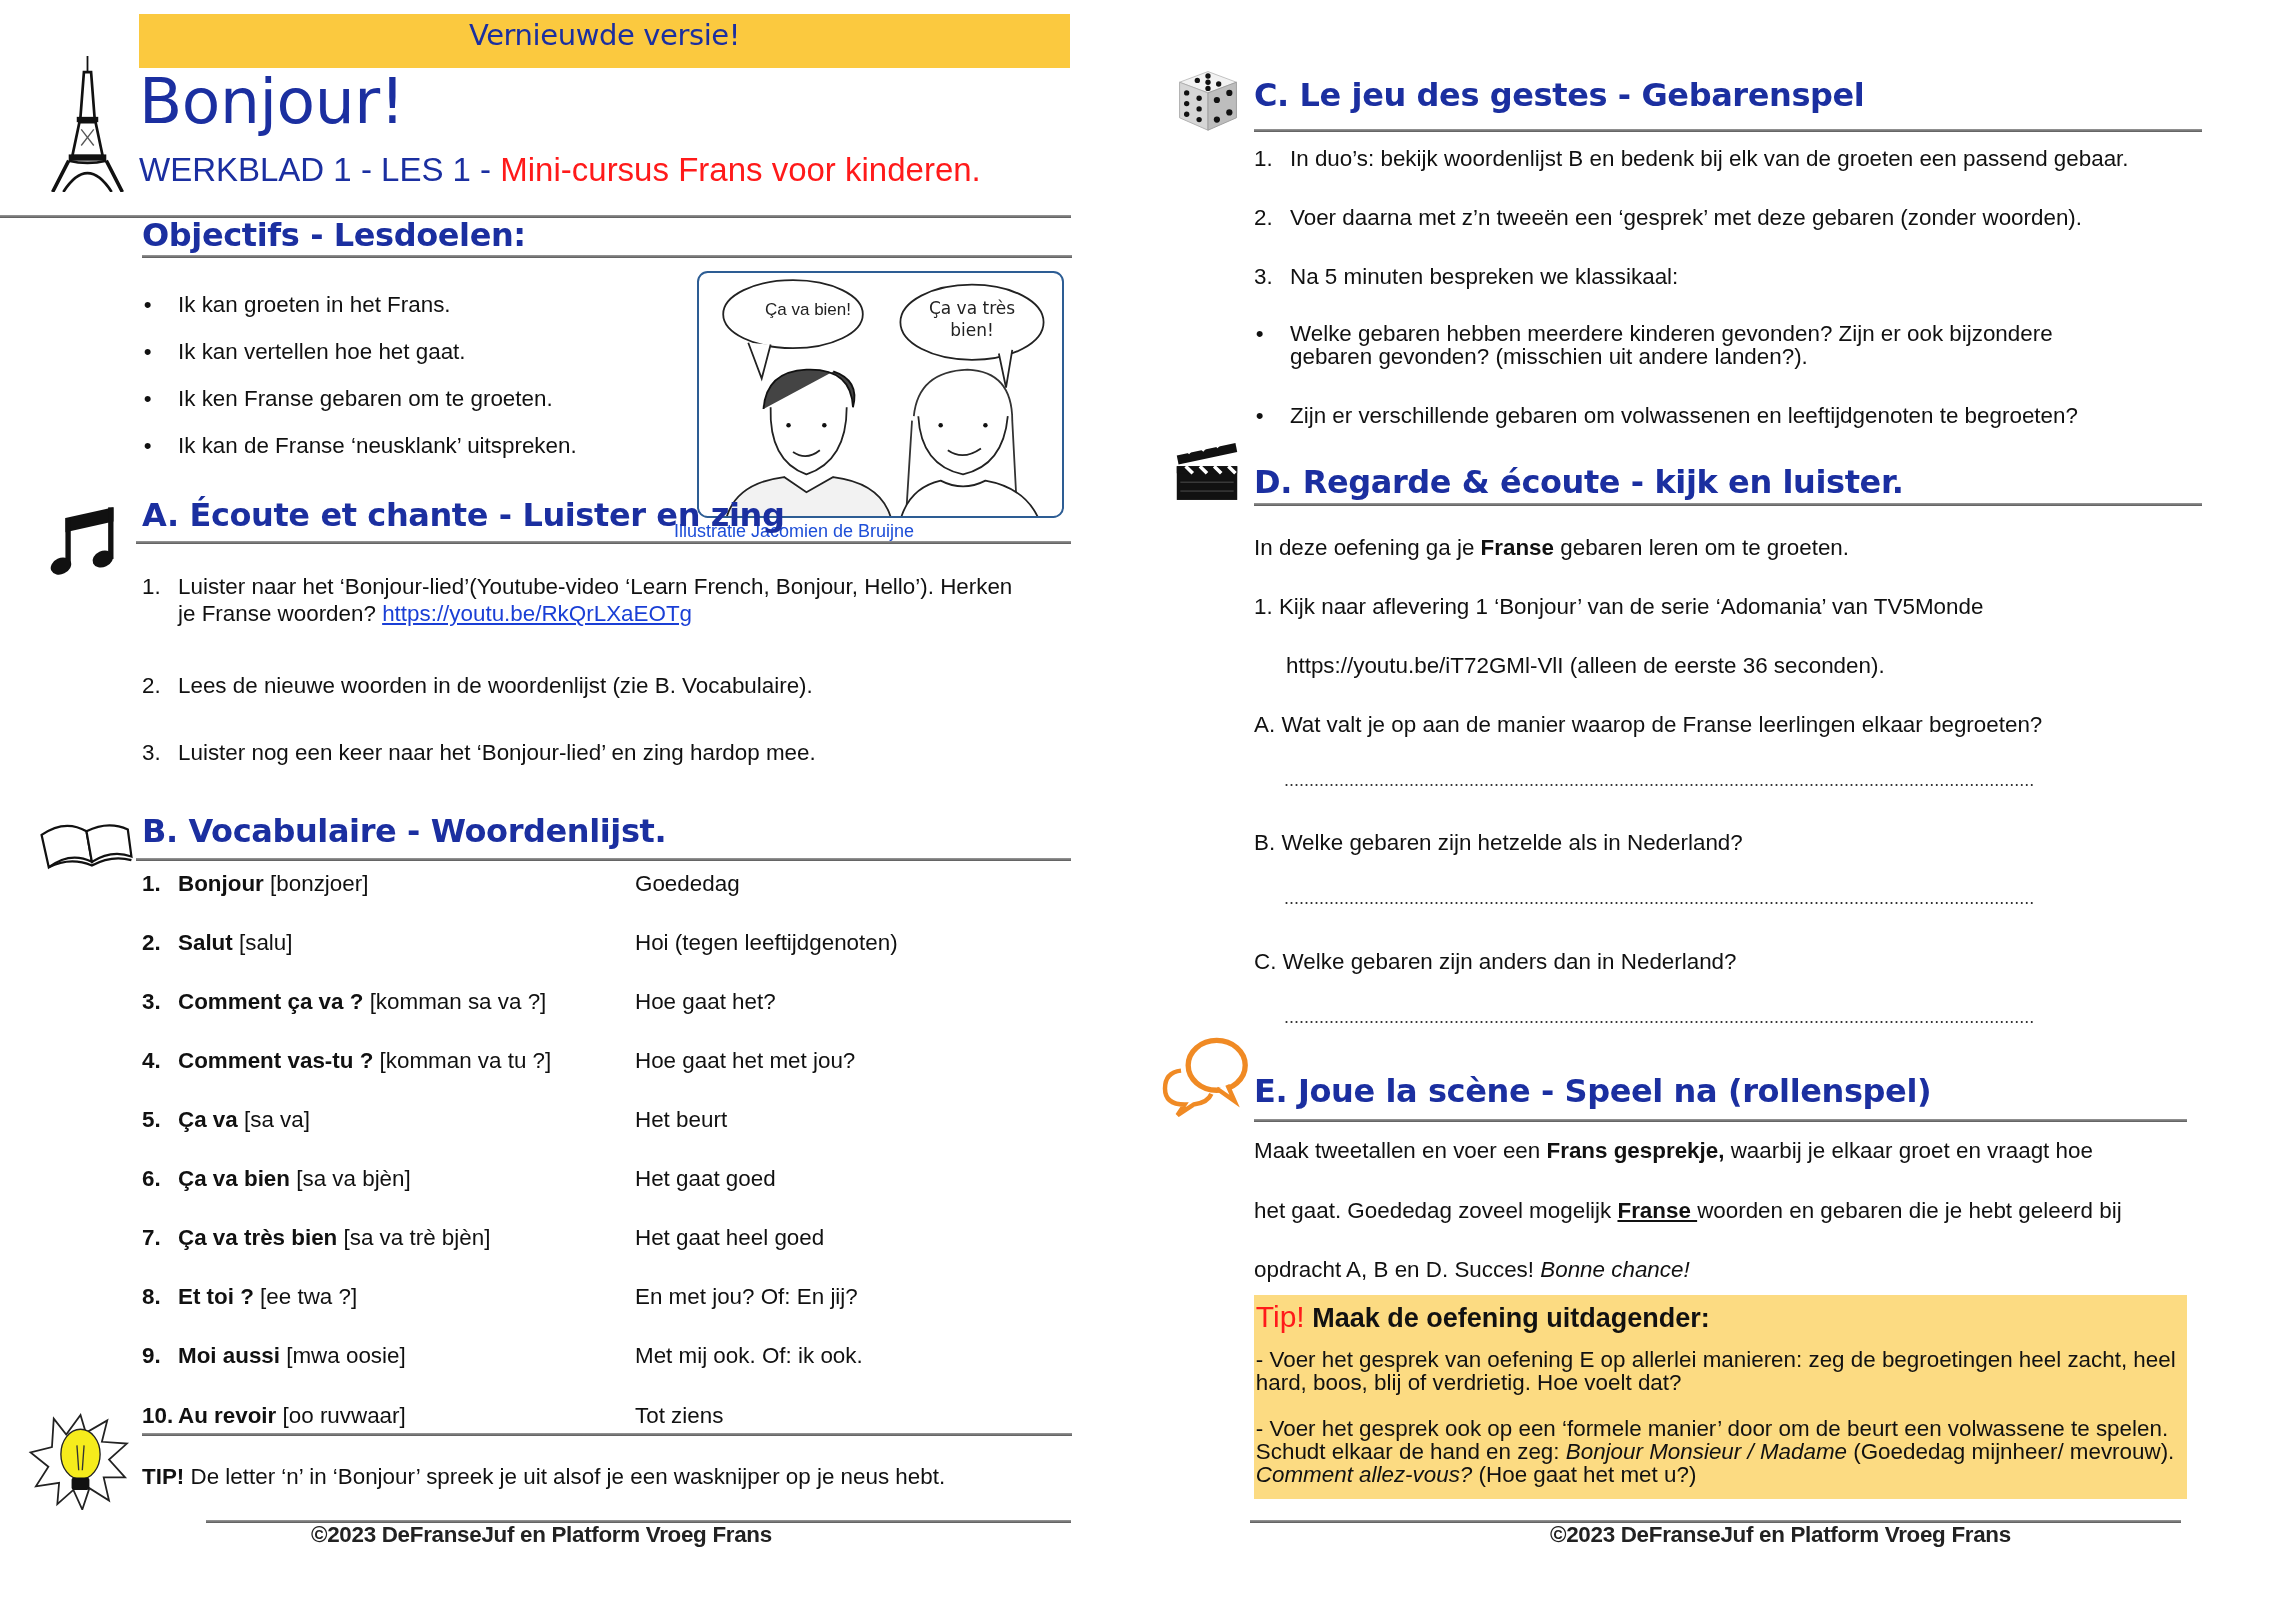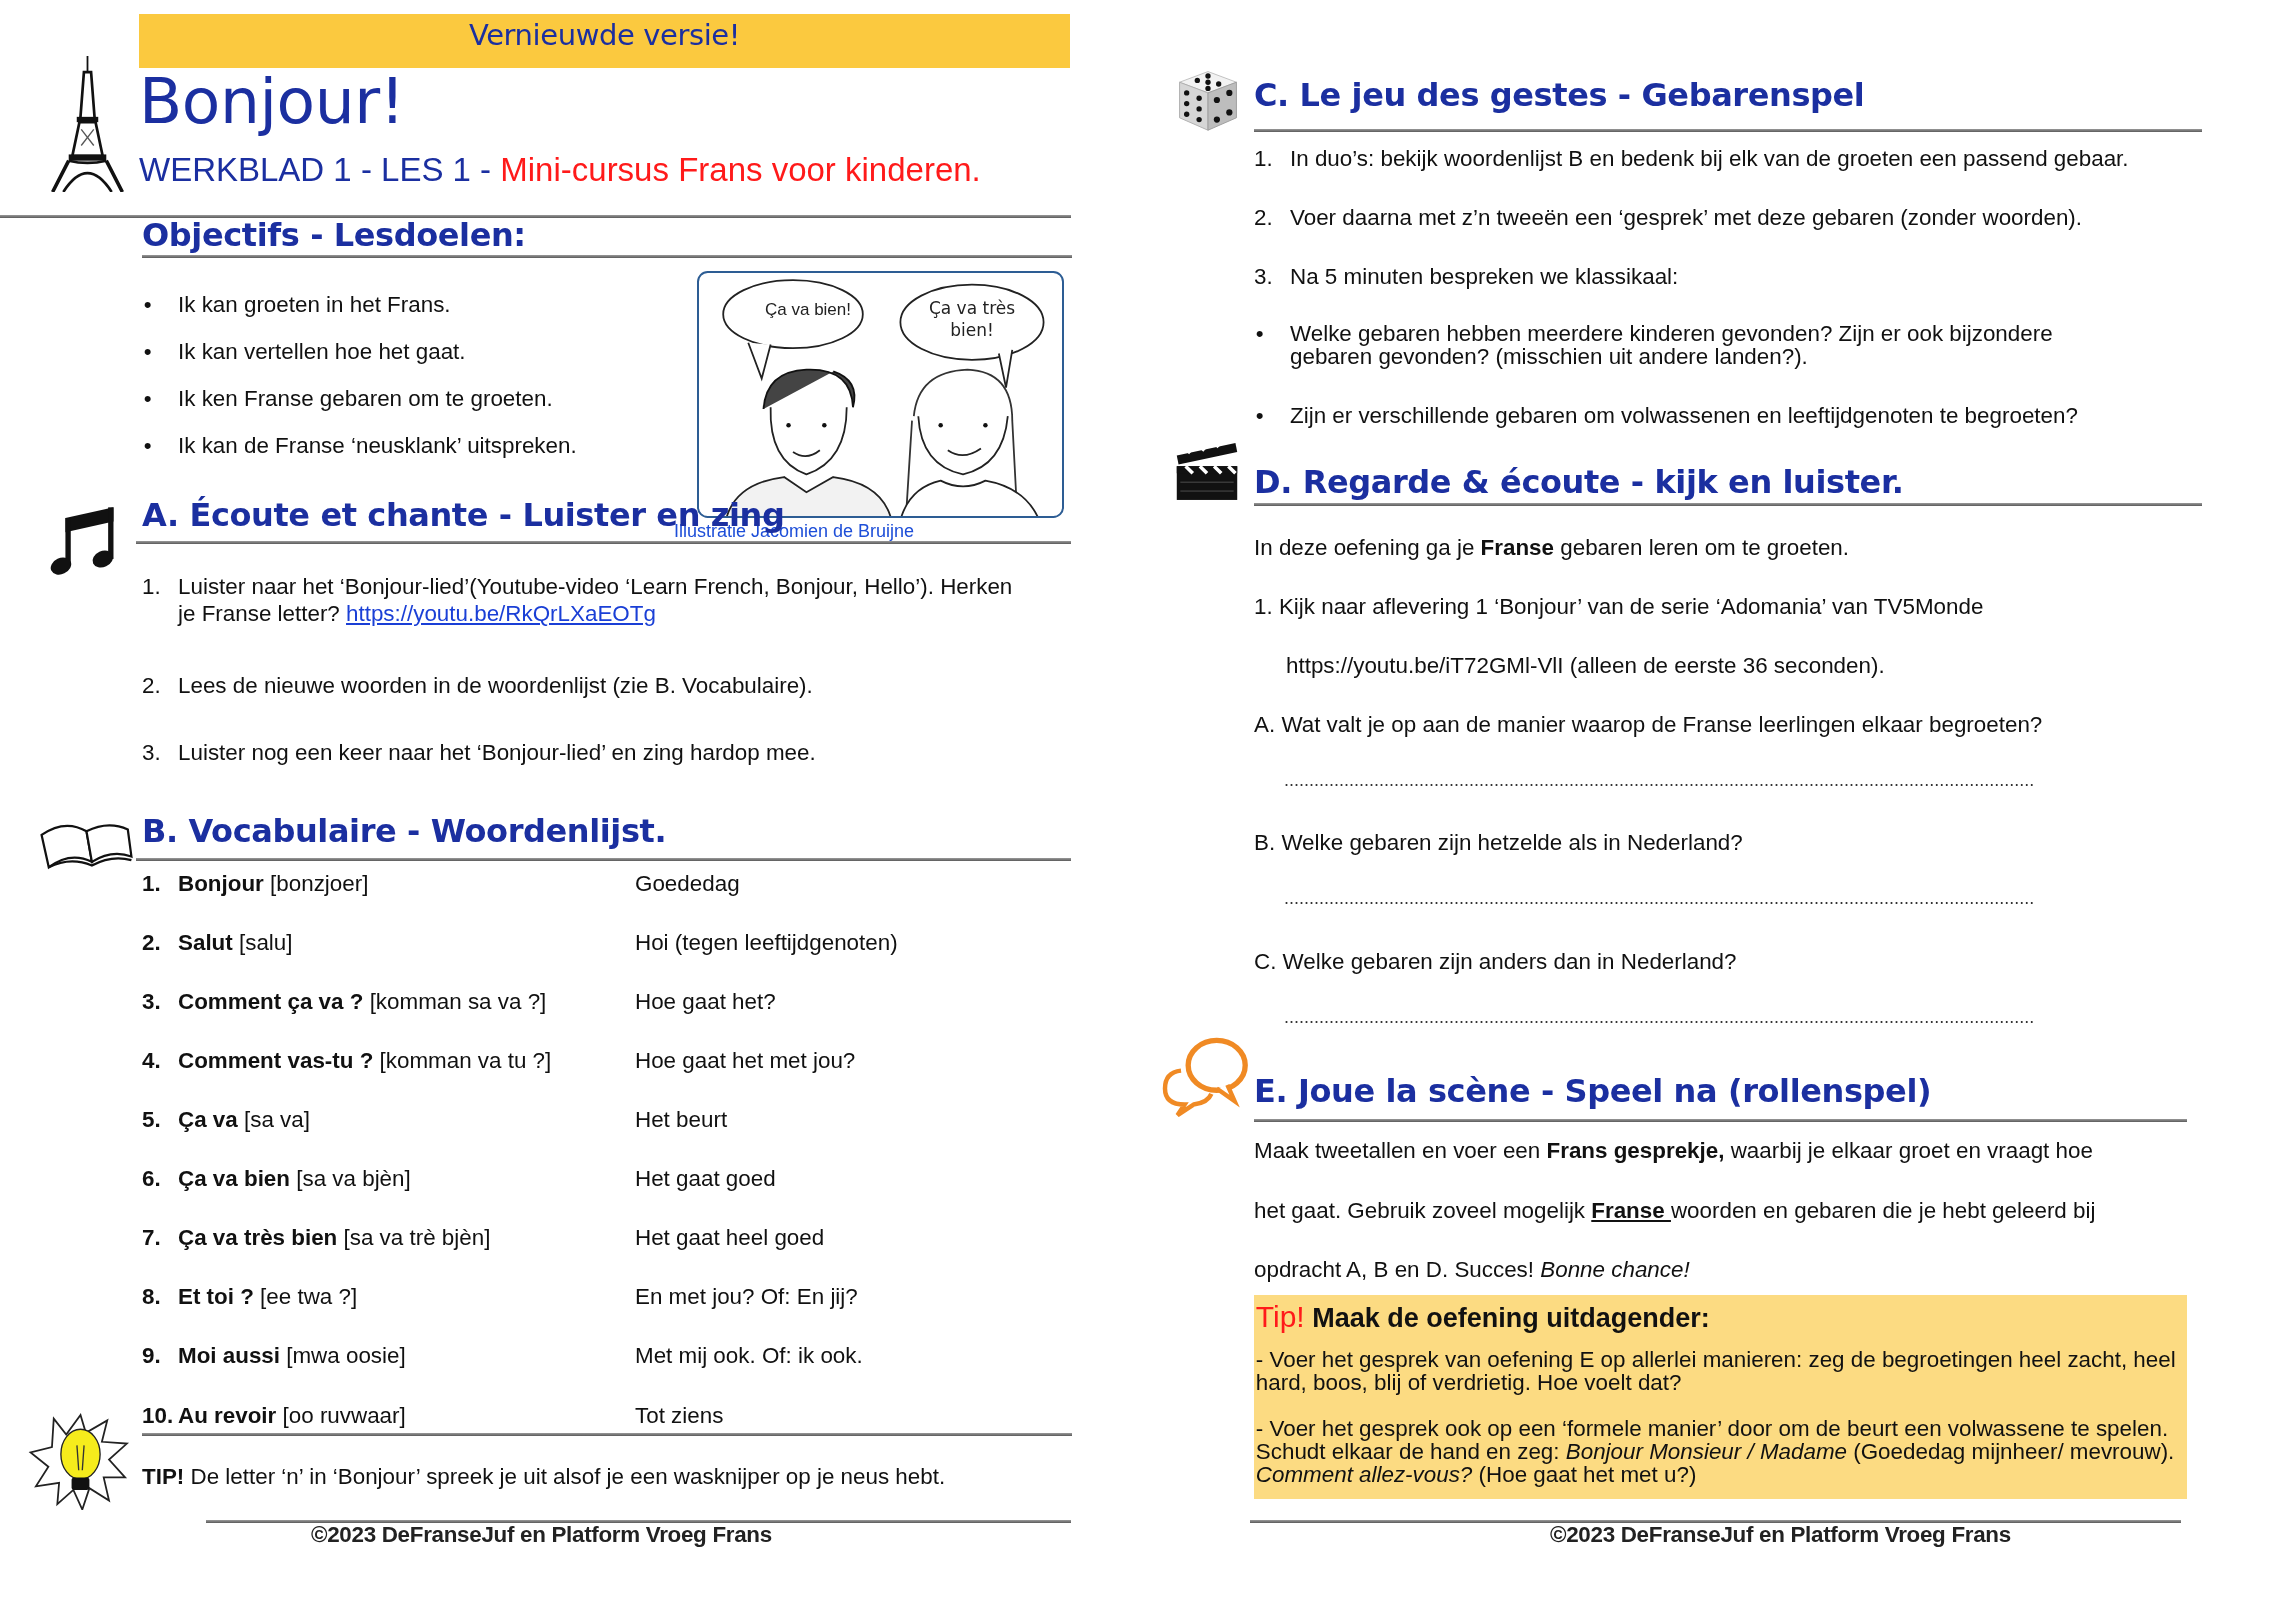--- a/index.html
+++ b/index.html
@@ -107,21 +107,21 @@
     <ellipse cx="60" cy="64" rx="12" ry="9" fill="#111" transform="rotate(-25 60 64)"></ellipse>
   </svg>
 </div>
 <h2 class="abs sec-heading comic" style="left:142px; top:495px;">A. Écoute et chante - Luister en zing</h2>
 <div class="hr" style="left:136px; top:541px; width:935px;"></div>
 
 <ol class="abs nums body-text" style="left:142px; top:573px; width:931px;">
   <li style="height:99px;">
     <span class="n">1.</span>
     <span>Luister naar het ‘Bonjour-lied’(Youtube-video ‘Learn French, Bonjour, Hello’). Herken</span><br>
-    <span>je Franse letter? </span><a class="link">https://youtu.be/RkQrLXaEOTg</a>
+    <span>je Franse woorden? </span><a class="link">https://youtu.be/RkQrLXaEOTg</a>
   </li>
   <li style="height:67px;">
     <span class="n">2.</span>
     <span>Lees de nieuwe woorden in de woordenlijst (zie B. Vocabulaire).</span>
   </li>
   <li style="height:36px;">
     <span class="n">3.</span>
     <span>Luister nog een keer naar het ‘Bonjour-lied’ en zing hardop mee.</span>
   </li>
 </ol>
@@ -288,21 +288,21 @@
     <path d="M62 60 L82 74 L74 56" fill="#fff" stroke="#f08a24" stroke-width="5"></path>
   </svg>
 </div>
 <h2 class="abs sec-heading comic" style="left:1254px; top:1071px;">E. Joue la scène - Speel na (rollenspel)</h2>
 <div class="hr" style="left:1254px; top:1119px; width:933px;"></div>
 
 <div class="abs body-text" style="left:1254px; top:1137px;">
   <span>Maak tweetallen en voer een </span><b>Frans gesprekje,</b><span> waarbij je elkaar groet en vraagt hoe</span>
 </div>
 <div class="abs body-text" style="left:1254px; top:1197px;">
-  <span>het gaat. Gebruik zoveel mogelijk </span><b style="text-decoration:underline;">Franse </b><span>woorden en gebaren die je hebt geleerd bij</span>
+  <span>het gaat. Goededag zoveel mogelijk </span><b style="text-decoration:underline;">Franse </b><span>woorden en gebaren die je hebt geleerd bij</span>
 </div>
 <div class="abs body-text" style="left:1254px; top:1256px;">
   <span>opdracht A, B en D.  Succes! </span><i>Bonne chance!</i>
 </div>
 
 <div class="abs tipbox">
   <div style="font-size:27px; line-height:36px; font-weight:bold;">
     <span style="color:#ff1a1a; font-weight:normal; font-size:30px;">Tip!</span><span> Maak de oefening uitdagender:</span>
   </div>
   <div class="body-text" style="margin-top:12.5px; line-height:23px;">- Voer het gesprek van oefening E op allerlei manieren: zeg de begroetingen heel zacht, heel hard, boos, blij of verdrietig. Hoe voelt dat?</div>

